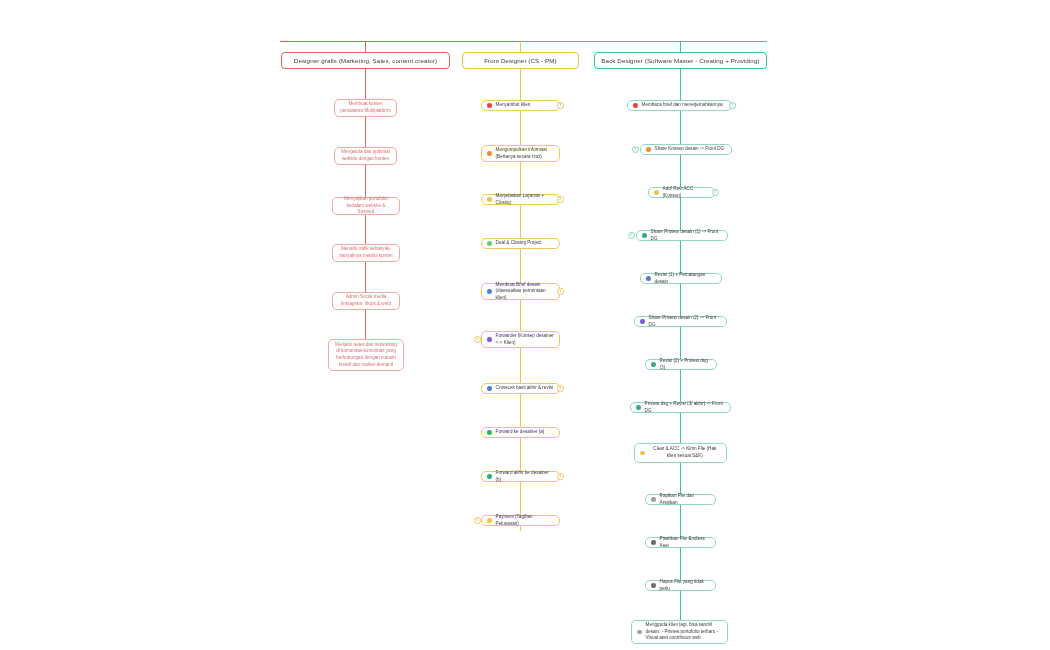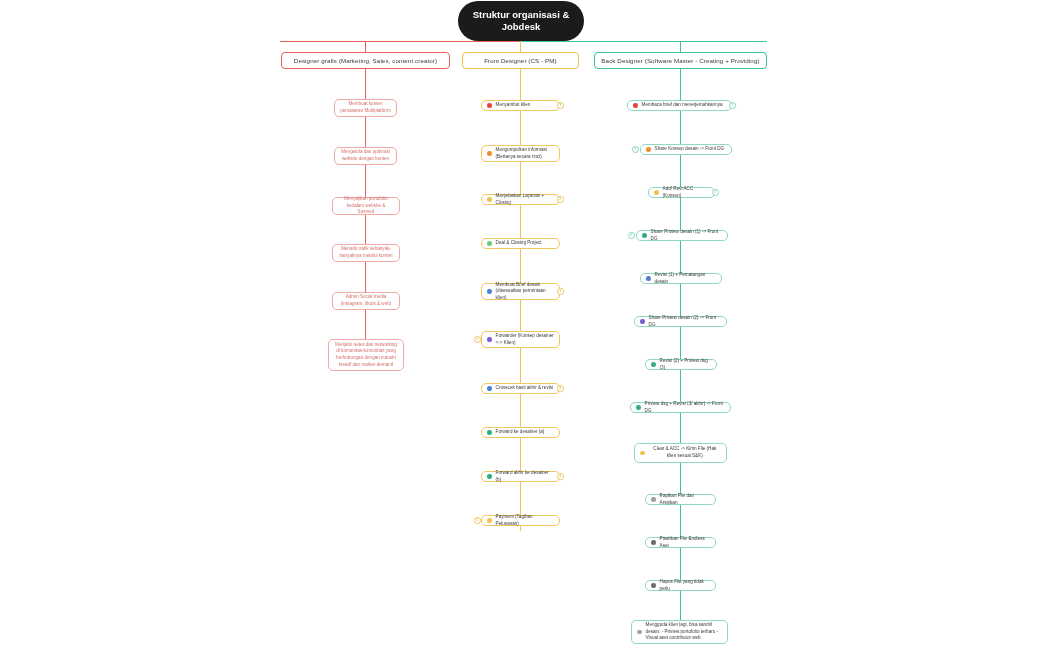--- a/index.html
+++ b/index.html
@@ -115,21 +115,20 @@
   .badge.g { border: 0.8px solid #8fd9c0; color: #4cb594; }
 </style>
 </head>
 <body>
 
 <div id="canvas">
 
   <div class="hbar" style="left:280px; top:41px; width:240px; background:#e8605a;"></div>
   <div class="hbar" style="left:520px; top:41px; width:247px; background:#3cc39a;"></div>
 
-  <div id="title-pill">Struktur organisasi &amp; Jobdesk</div>
 
   <div class="spine" style="left:365px; top:41px; height:330px; background:#e8605a;"></div>
   <div class="spine" style="left:520px; top:41px; height:490px; background:#f2c14e;"></div>
   <div class="spine" style="left:680px; top:41px; height:600px; background:#3cc39a;"></div>
 
   <div class="col-head" id="head-dg">Designer grafis (Marketing, Sales, content creator)</div>
   <div class="col-head" id="head-fd">Front Designer (CS - PM)</div>
   <div class="col-head" id="head-bd">Back Designer (Software Master - Creating + Providing)</div>
 
   <div class="node dg" style="left:334px; top:99px; width:63px; height:18px;">

